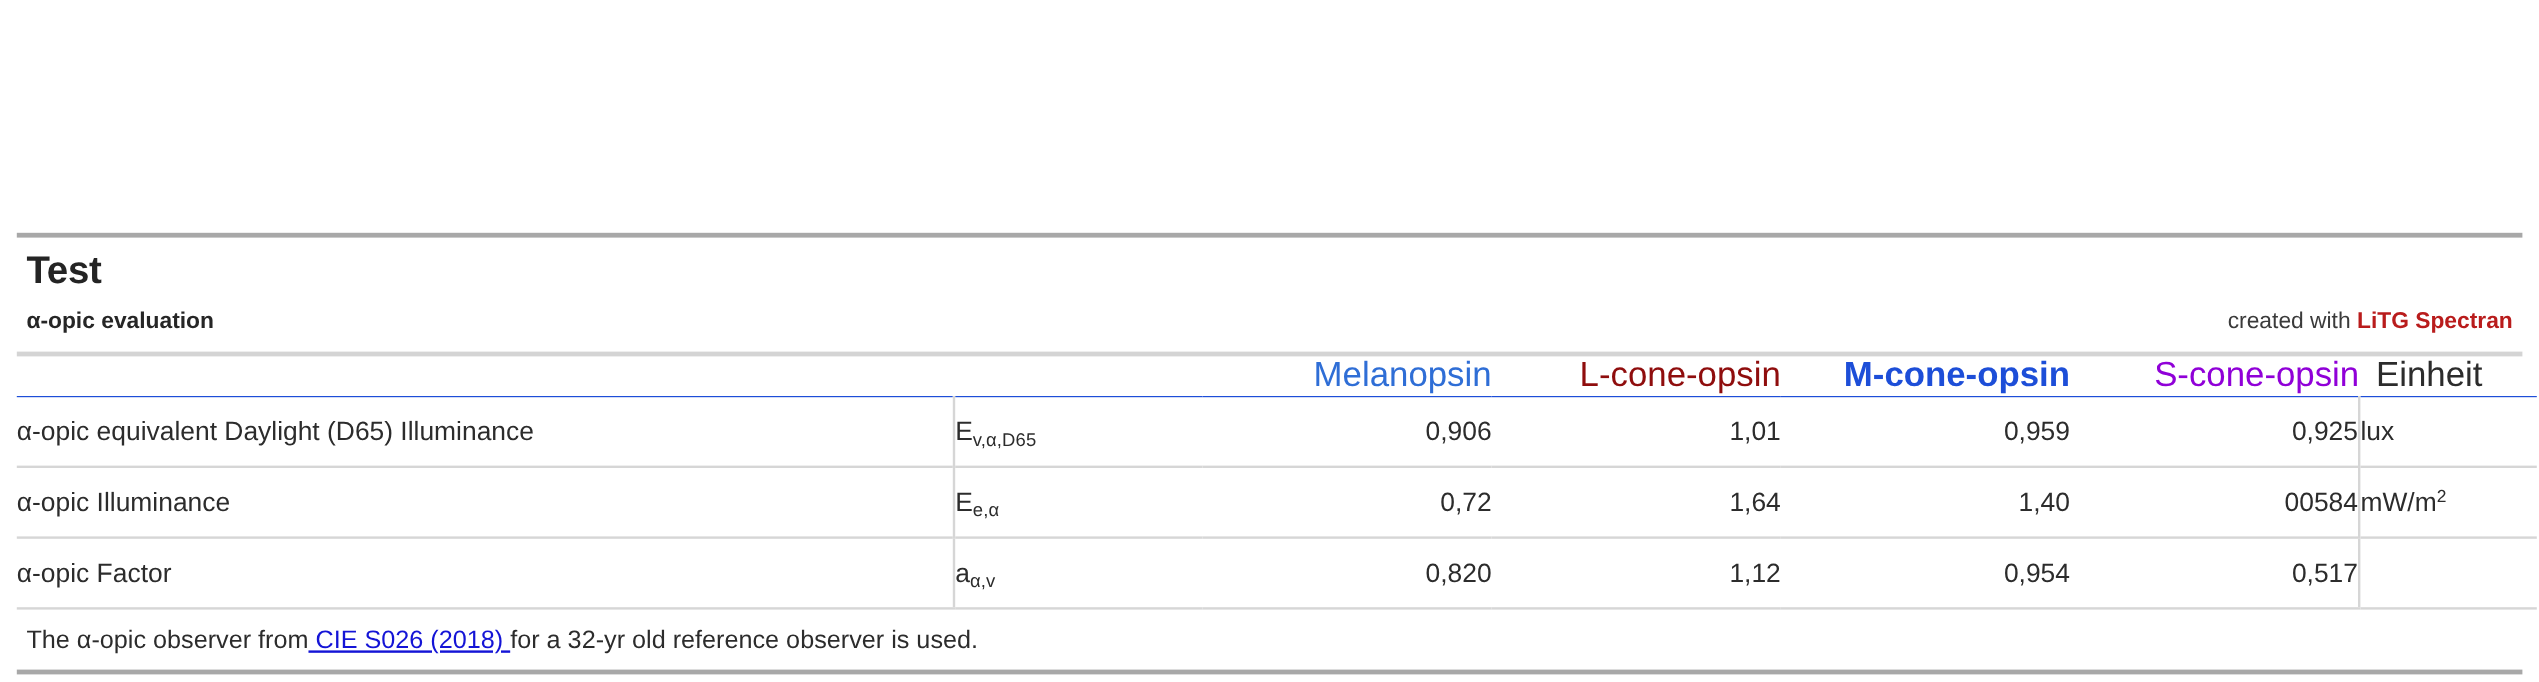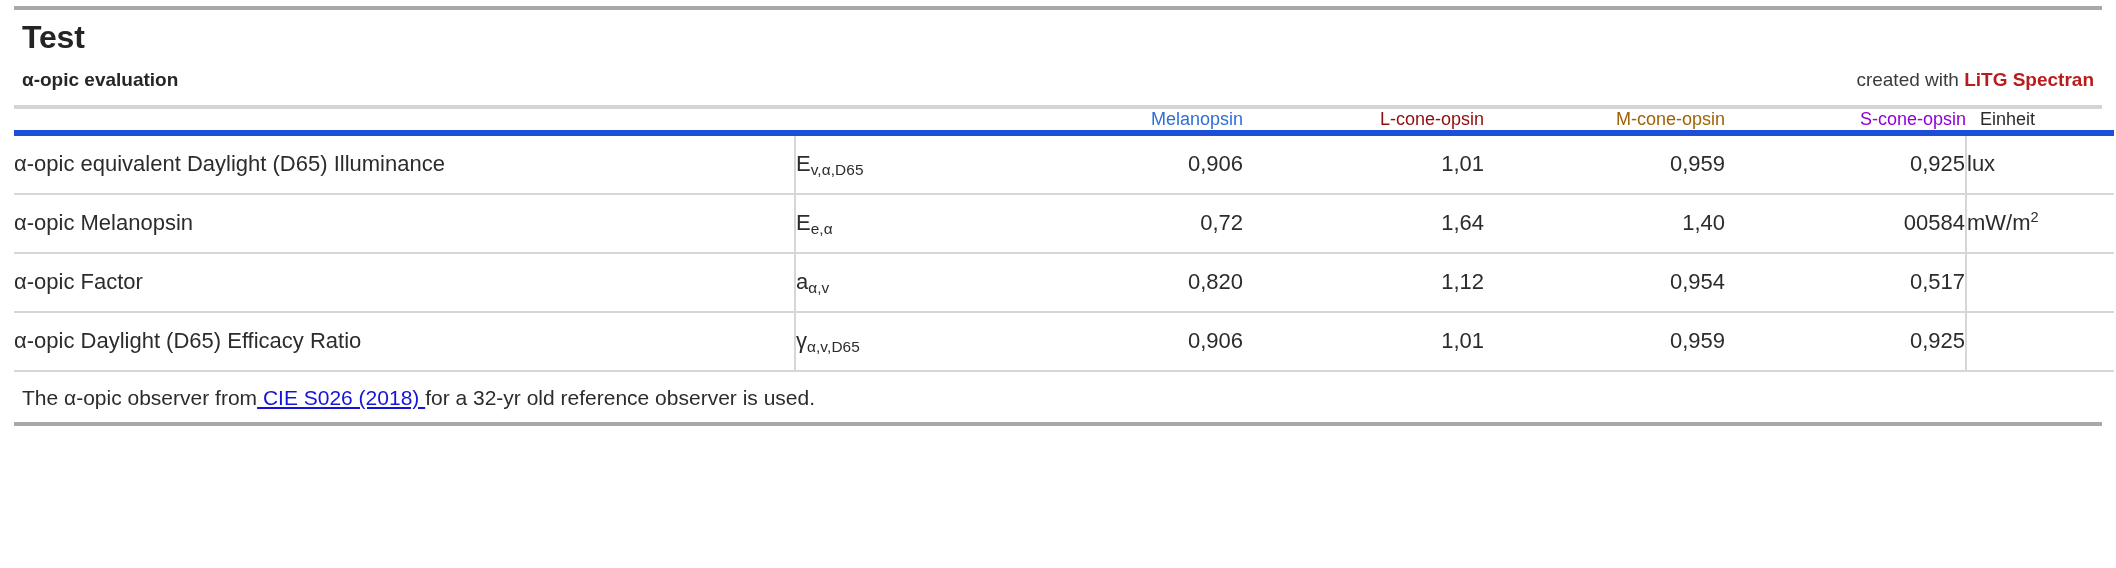--- a/index.html
+++ b/index.html
@@ -15,20 +15,21 @@
     -webkit-font-smoothing: antialiased;
   }
 
   .report {
     width: 2116px;
     height: 568px;
     box-sizing: border-box;
     display: flex;
     flex-direction: column;
     background: #fff;
+    justify-content: flex-end;
   }
 
   
   .rule-top {
     height: 4px;
     background: #a8a8a8;
     margin: 6px 14px 0 14px;
   }
   .rule-bottom {
     height: 4px;
@@ -93,35 +94,35 @@
   }
 
   
   col.c-label  { width: 781px; }
   col.c-symbol { width: 207px; }
   col.c-val    { width: 241px; }
   col.c-unit   { width: 148px; }
 
   thead th {
     font-weight: normal;
-    font-size: 18px;
+    font-size: 29px;
     padding: 10px 16px 14px 16px;
     text-align: right;
     white-space: nowrap;
   }
   thead th.h-blank { border: none; }
   thead th.h-unit  { text-align: left; padding-left: 14px; }
 
   tbody td {
     border-top: 2px solid #d6d6d6;
     height: 57px;
     font-size: 22px;
     color: #2c2c2c;
   }
-  tbody tr:first-child td { border-top: 6px solid #1d4ed8; }
+  tbody tr:first-child td { border-top: 1px solid #1d4ed8; }
   tbody tr:last-child td  { border-bottom: 2px solid #d6d6d6; }
 
   td.label {
     text-align: left;
     padding: 0 14px 0 8px;
     color: #2c2c2c;
     white-space: nowrap;
   }
   td.symbol {
     border-left: 2px solid #d6d6d6;
@@ -195,66 +196,57 @@
           <col class="c-val">
           <col class="c-val">
         <col class="c-unit">
       </colgroup>
       <thead>
         <tr>
           <th class="h-blank"></th>
           <th class="h-blank"></th>
           <th style="color: rgb(47, 110, 214);">Melanopsin</th>
           <th style="color: rgb(143, 13, 13);">L-cone-opsin</th>
-          <th style="color: #a16207;">M-cone-opsin</th>
+          <th style="color: #1d4ed8; font-weight: bold;">M-cone-opsin</th>
           <th style="color: rgb(144, 0, 216);">S-cone-opsin</th>
           <th class="h-unit" style="color: rgb(44, 44, 44);">Einheit</th>
         </tr>
       </thead>
       <tbody>
 
         <tr>
           <td class="label">α-opic equivalent Daylight (D65) Illuminance</td>
           <td class="symbol"><span>E</span><sub>v,α,D65</sub></td>
           <td class="value">0,906</td>
           <td class="value">1,01</td>
           <td class="value">0,959</td>
           <td class="value">0,925</td>
           <td class="unit"><span>lux</span><sup></sup></td>
         </tr>
 
         <tr>
-          <td class="label">α-opic Melanopsin</td>
+          <td class="label">α-opic Illuminance</td>
           <td class="symbol"><span>E</span><sub>e,α</sub></td>
           <td class="value">0,72</td>
           <td class="value">1,64</td>
           <td class="value">1,40</td>
           <td class="value">00584</td>
           <td class="unit"><span>mW/m</span><sup>2</sup></td>
         </tr>
 
         <tr>
           <td class="label">α-opic Factor</td>
           <td class="symbol"><span>a</span><sub>α,v</sub></td>
           <td class="value">0,820</td>
           <td class="value">1,12</td>
           <td class="value">0,954</td>
           <td class="value">0,517</td>
           <td class="unit"><span></span><sup></sup></td>
         </tr>
 
-        <tr>
-          <td class="label">α-opic Daylight (D65) Efficacy Ratio</td>
-          <td class="symbol"><span>γ</span><sub>α,v,D65</sub></td>
-          <td class="value">0,906</td>
-          <td class="value">1,01</td>
-          <td class="value">0,959</td>
-          <td class="value">0,925</td>
-          <td class="unit"><span></span><sup></sup></td>
-        </tr>
 
       </tbody>
     </table>
   </div>
 
   <div class="footnote"><span>The α-opic observer from</span><a class="cite" href="#"> CIE S026 (2018) </a><span>for a 32-yr old reference observer is used.</span></div>
 
   <div class="rule-bottom"></div>
 
 </div>

